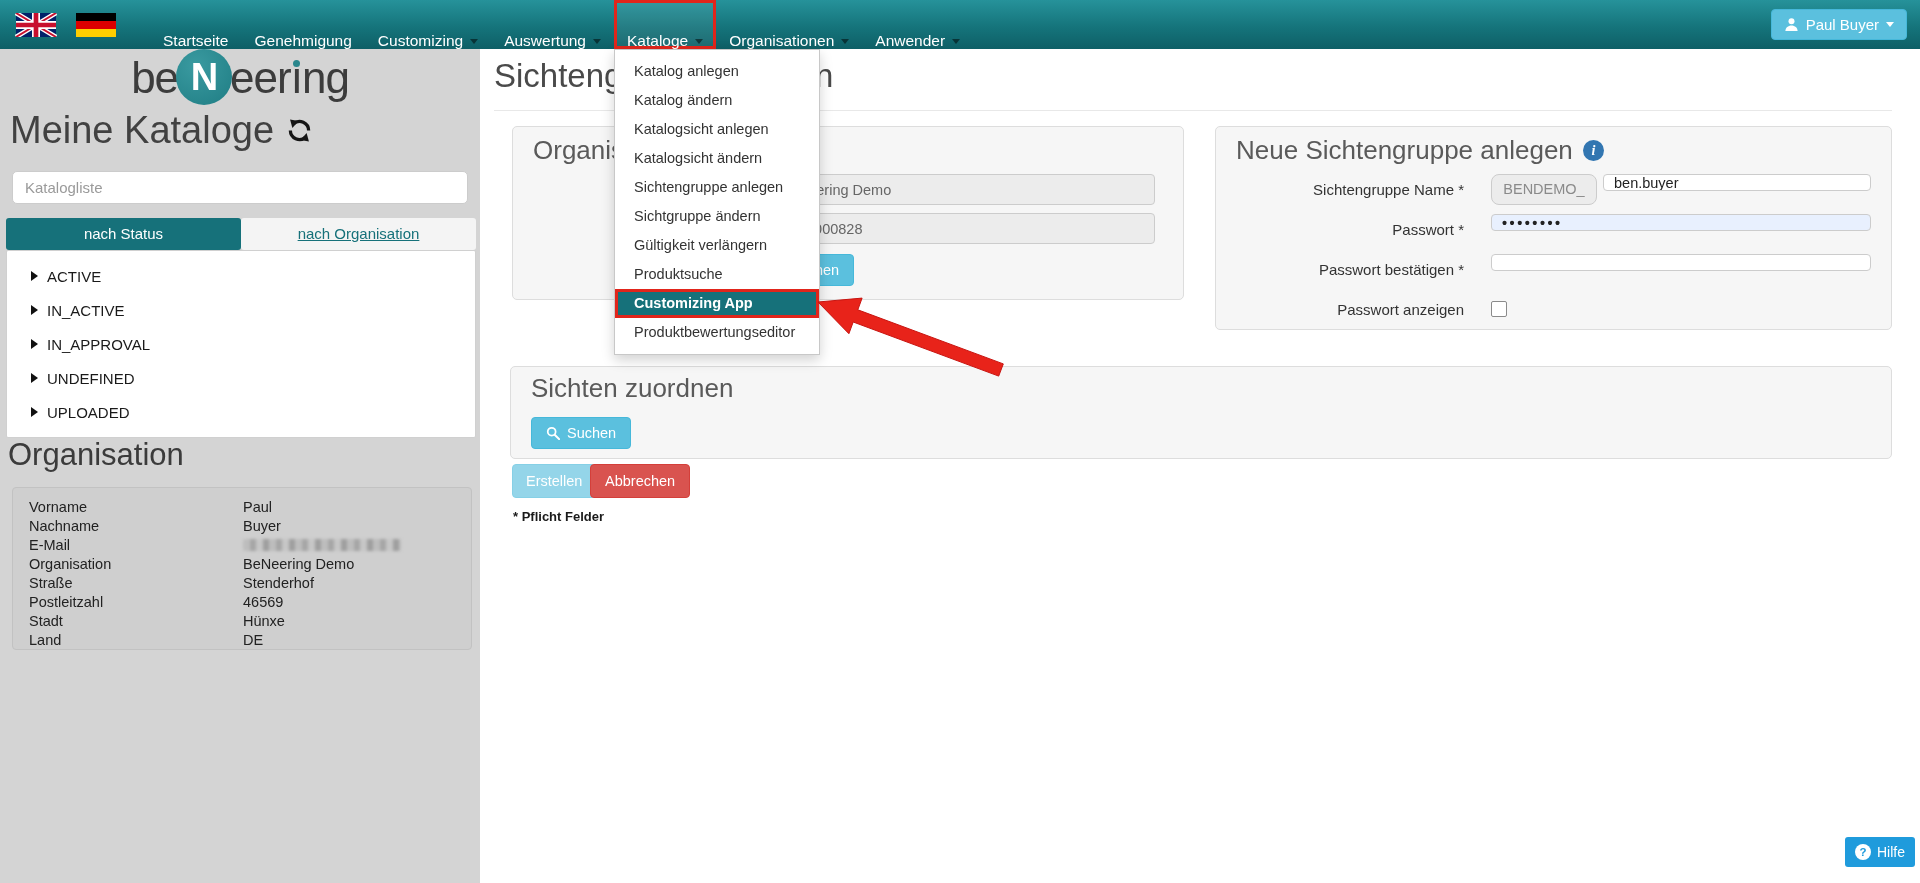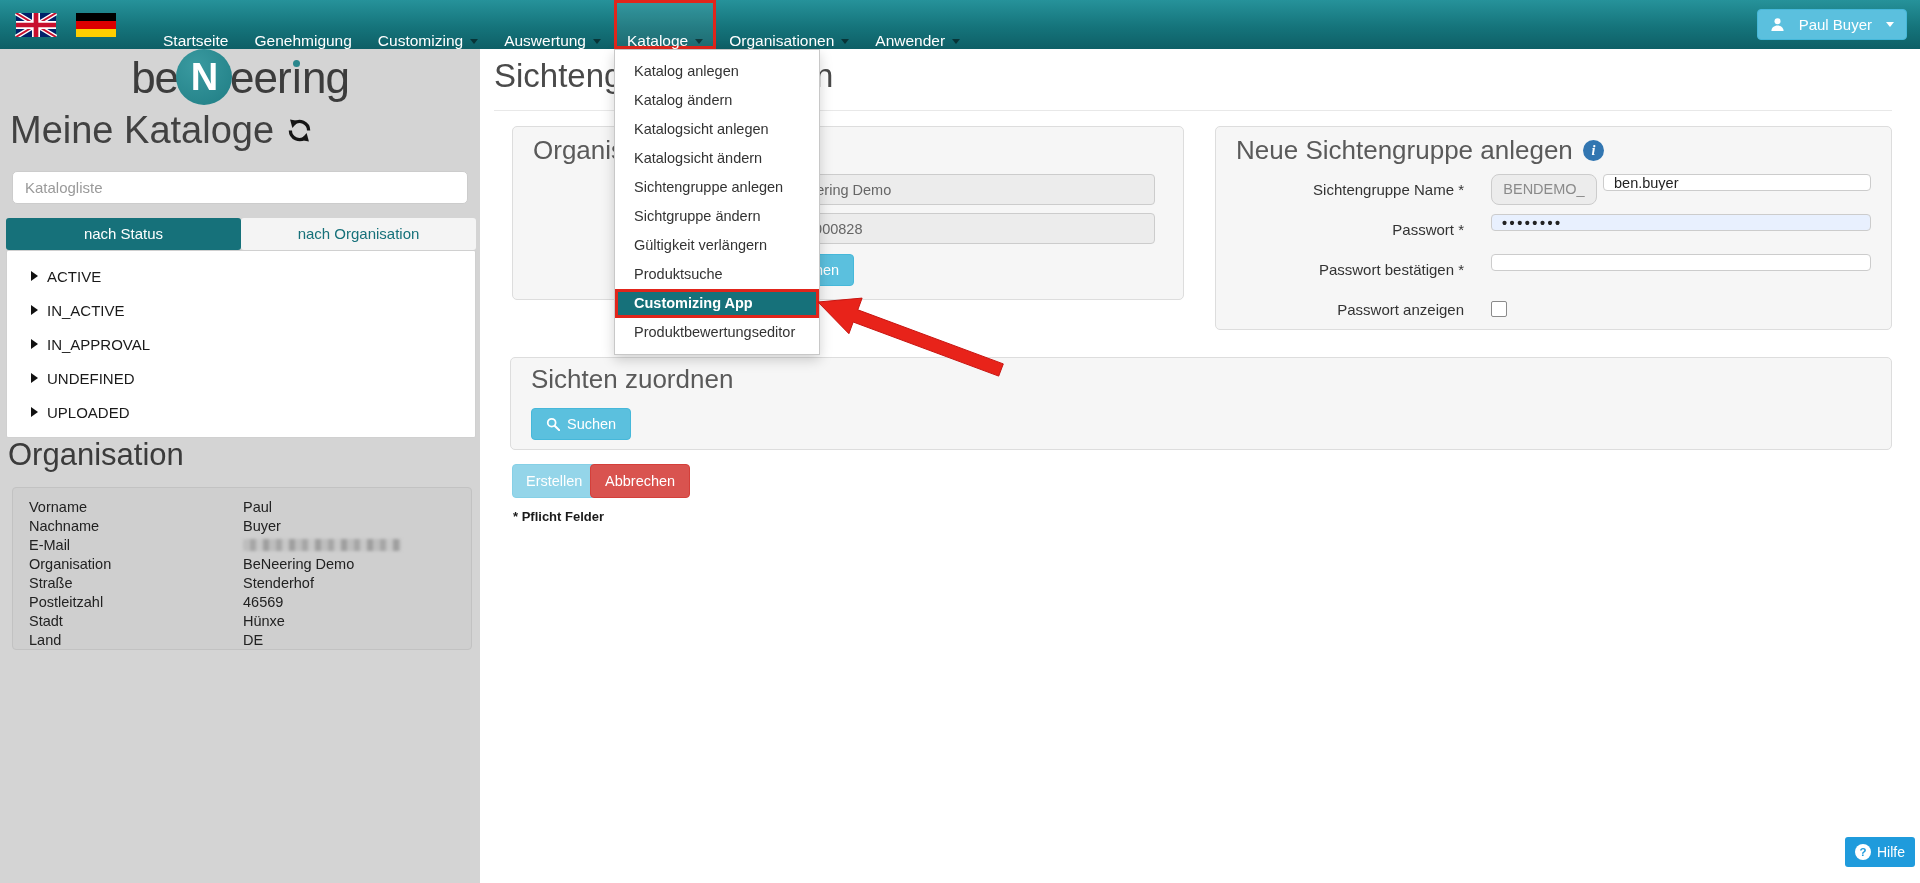--- a/index.html
+++ b/index.html
@@ -13,21 +13,21 @@
   .flag { width:44px; height:24px; display:block; cursor:pointer; }
   .nav-items { display:flex; margin-left:150px; height:49px; }
   .nav-item { position:relative; height:49px; line-height:49px; padding:16px 13px;
     color:#fff; font-size:15.5px; cursor:pointer; white-space:nowrap; }
   .nav-item .caret { display:inline-block; margin-left:7px; width:0; height:0;
     border-left:4.5px solid transparent; border-right:4.5px solid transparent;
     border-top:5px solid rgba(0,0,0,0.5); vertical-align:middle; }
   .nav-item.active { background:rgba(255,255,255,0.07); box-shadow:inset 0 0 0 3px #e1251b; }
   .user-btn { position:absolute; right:13px; top:9px; height:31px; background:#5bc0de;
     border:1px solid #46b8da; border-radius:4px; color:#fff; font-size:15px;
-    padding:0 12px; display:flex; align-items:center; gap:14px; cursor:pointer; }
+    padding:0 12px; display:flex; align-items:center; gap:7px; cursor:pointer; }
   .user-btn .caret { width:0;height:0;border-left:4.5px solid transparent;
     border-right:4.5px solid transparent; border-top:5px solid #fff; }
 
   
   .dropdown-menu { position:absolute; top:49px; left:0; width:206px; background:#fff;
     border:1px solid #c8c8c8; box-shadow:0 5px 12px rgba(0,0,0,0.18);
     padding:7px 0; z-index:100; cursor:default; }
   .menu-item { height:29px; line-height:29px; padding-left:19px; font-size:14.5px;
     color:#333; white-space:nowrap; cursor:pointer; }
   .menu-item.highlighted { background:#16717a; color:#fff; font-weight:700;
@@ -45,21 +45,21 @@
   .logo-i { position:relative; display:inline-block; }
   .idot { position:absolute; top:7px; left:2px; width:7px; height:7px; border-radius:50%; background:#2a868c; }
   .sb-heading1 { position:absolute; left:10px; top:60px; font-size:38px; font-weight:300;
     color:#414141; display:flex; align-items:center; gap:13px; }
   .search-input { position:absolute; left:12px; top:122px; width:456px; height:33px;
     border:1px solid #ccc; border-radius:5px; padding:0 12px; font-size:15px; color:#333; outline:none; }
   .search-input::placeholder { color:#9a9a9a; }
   .tabs { position:absolute; left:6px; top:169px; width:470px; height:32px; display:flex; }
   .tab { flex:1; text-align:center; line-height:32px; font-size:15px; border-radius:3px; cursor:pointer; }
   .tab.active { background:#16717a; color:#fff; }
-  .tab.inactive { background:#f4f4f4; color:#16717a; }
+  .tab.inactive { background:#f4f4f4; color:#16717a;text-decoration:underline; }
   .status-panel { position:absolute; left:6px; top:201px; width:470px; height:188px;
     background:#fff; border:1px solid #d0d0d0; border-radius:2px; padding-top:8px; }
   .status-row { height:34px; padding-left:24px; font-size:15px; color:#1a1a1a;
     display:flex; align-items:center; gap:9px; cursor:pointer; }
   .tri { width:0; height:0; border-top:5px solid transparent; border-bottom:5px solid transparent;
     border-left:7px solid #111; }
   .sb-heading2 { position:absolute; left:8px; top:388px; font-size:31px; font-weight:300; color:#3b3b3b; }
   .orgimg-panel { position:absolute; left:12px; top:438px; width:460px; height:163px;
     background:#cfcfcf; border:1px solid #c2c2c2; border-radius:4px; padding-top:9px; }
   .org-row { display:flex; height:19px; font-size:14.5px; color:#222; align-items:center; }
@@ -93,21 +93,21 @@
     color:#333; line-height:31px; white-space:nowrap; }
   .prefix-box { position:absolute; left:275px; width:106px; height:31px; background:#ececec;
     border:1px solid #ccc; border-radius:8px; color:#8a8a8a; font-size:14.5px;
     text-align:center; line-height:29px; }
   .txt-input { position:absolute; height:17px; border:1px solid #ccc; border-radius:4px;
     background:#fff; color:#222; font-size:14.5px; padding:0 10px; outline:none; }
   .pw-dots { letter-spacing:2.5px; font-weight:700; background:#e8f0fe !important; }
   .checkbox { position:absolute; left:275px; width:16px; height:16px; background:#fff;
     border:1px solid #8a8a8a; border-radius:2px; cursor:pointer; }
 
-  .assign-panel { left:30px; top:308px; width:1382px; height:93px;padding-left:44px; }
+  .assign-panel { left:30px; top:317px; width:1382px; height:93px;padding-left:44px; }
   .ap-heading { position:absolute; left:20px; top:6px; }
   .ap-search { position:absolute; left:20px; top:50px; }
 
   .btn-create { position:absolute; left:32px; top:415px; height:34px; padding:0 13px;
     background:#5bc0de; border:1px solid #46b8da; border-radius:4px; color:#fff;
     font-size:14.5px; opacity:0.65; cursor:default; }
   .btn-cancel { position:absolute; left:110px; top:415px; height:34px; padding:0 14px;
     background:#d9534f; border:1px solid #d43f3a; border-radius:4px; color:#fff;
     font-size:14.5px; cursor:pointer; }
   .required-note { position:absolute; left:33px; top:460px; font-size:13px; font-weight:700; color:#1a1a1a; }

